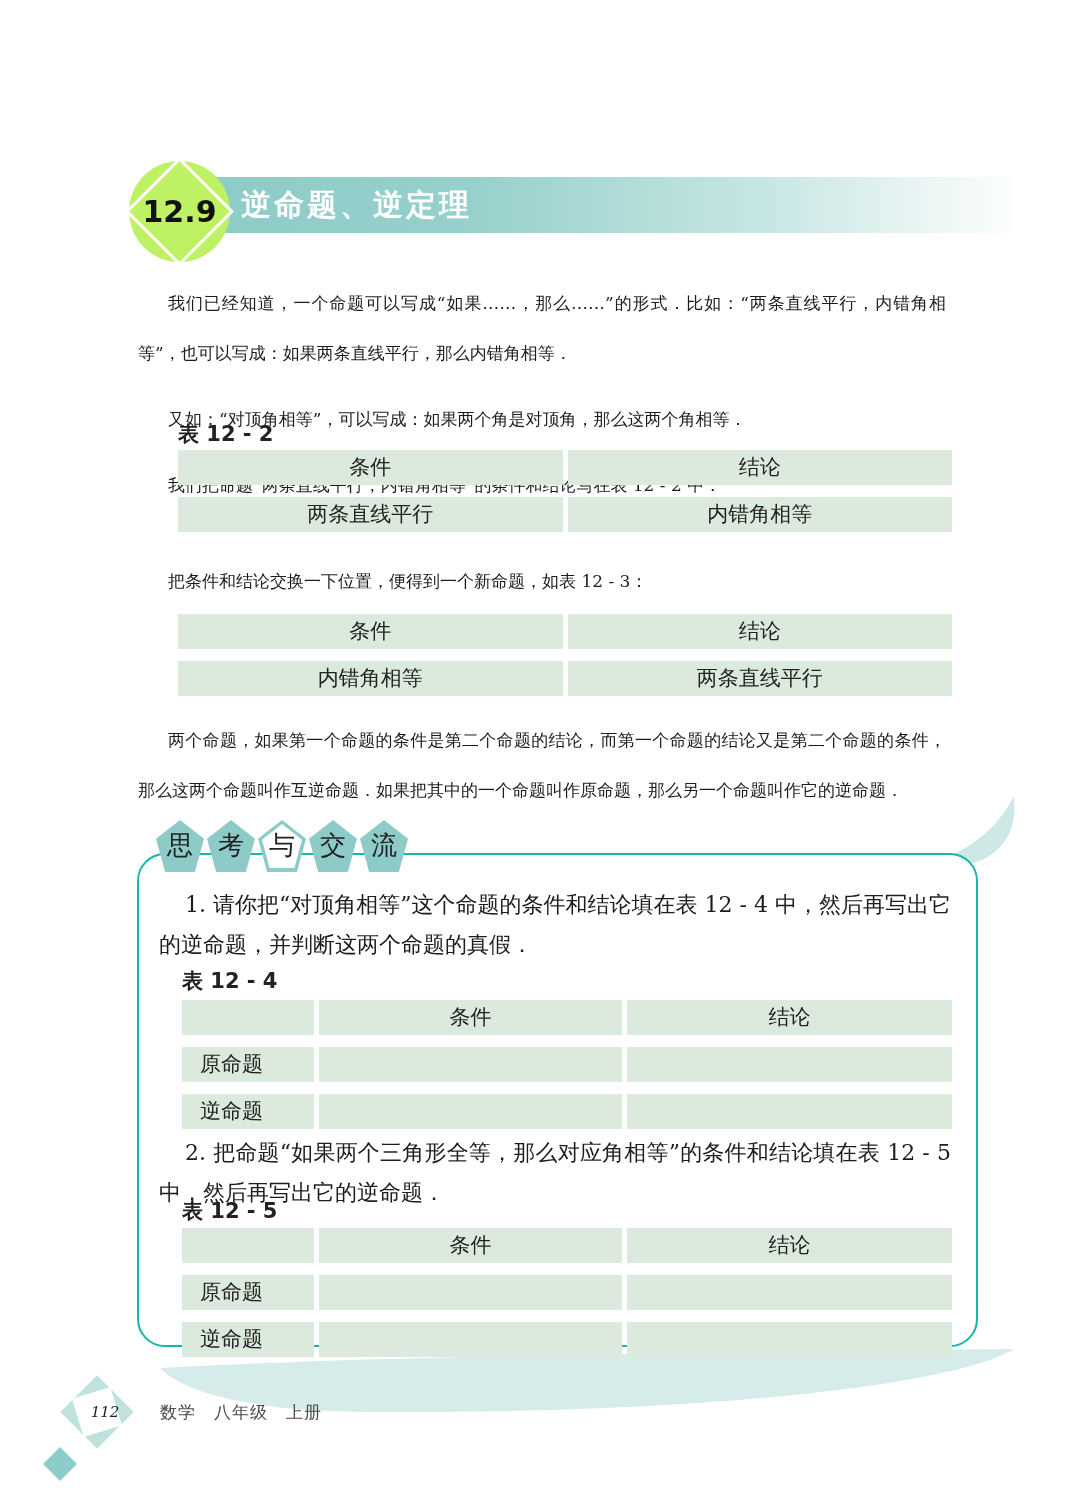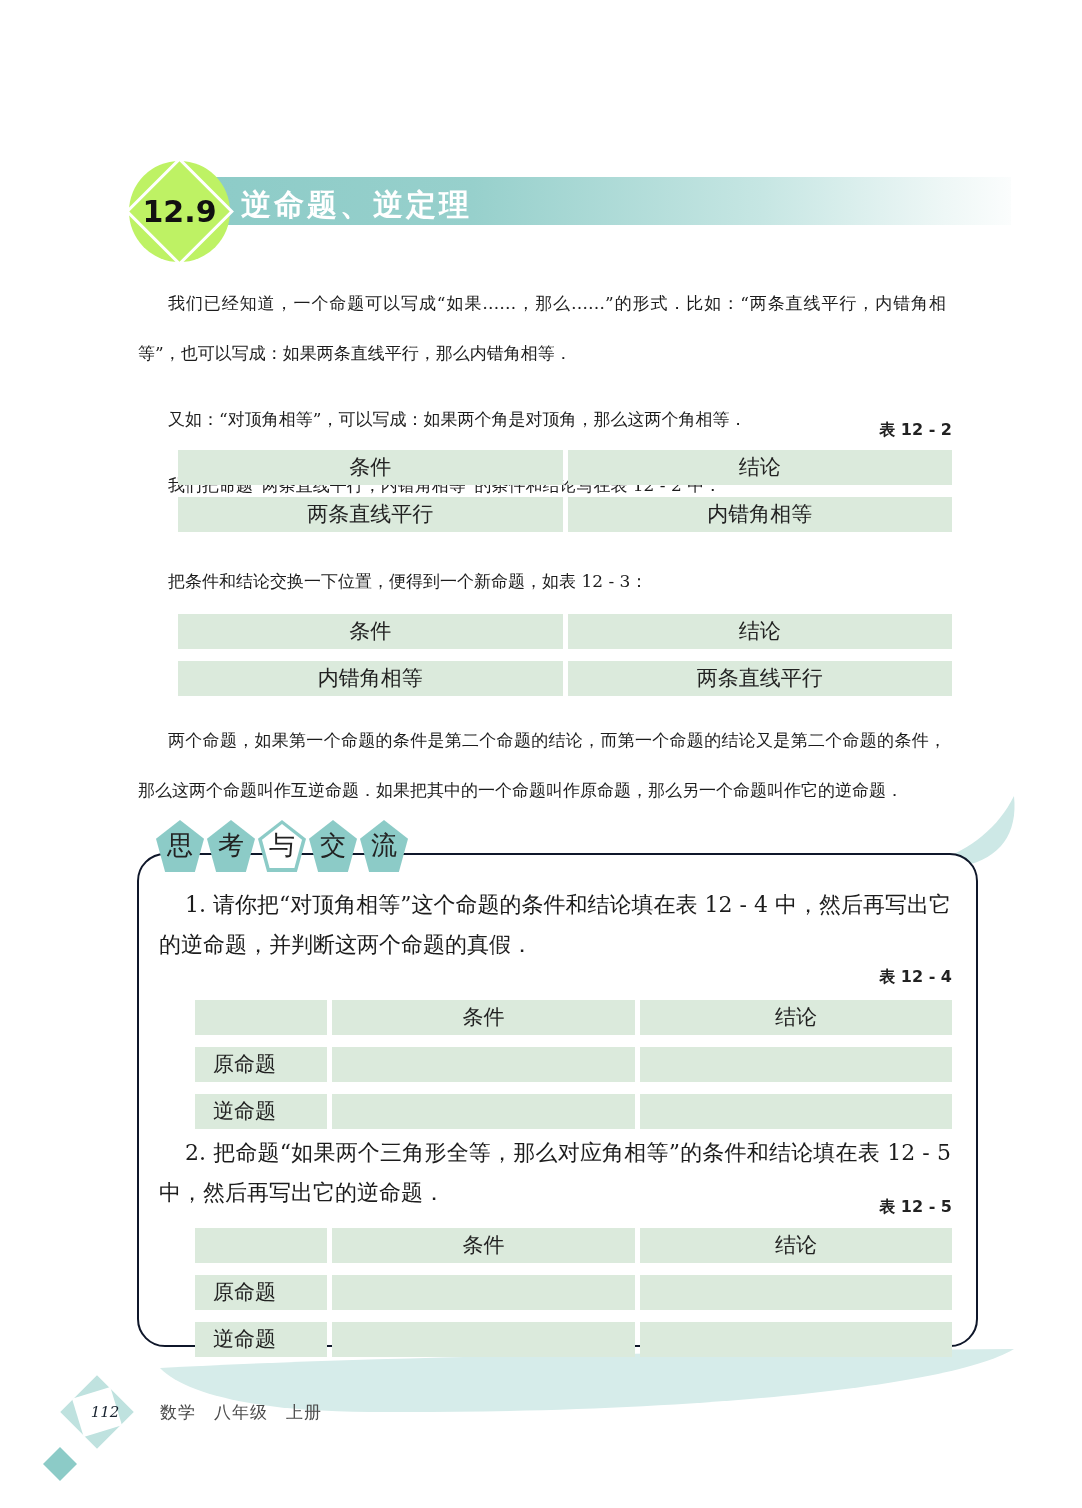--- a/index.html
+++ b/index.html
@@ -4,21 +4,21 @@
 <style>
   html,body{margin:0;padding:0;background:#ffffff;}
   .page{
     position:relative;width:1082px;height:1508px;background:#fff;overflow:hidden;
     font-family:"DejaVu Serif","Liberation Serif",serif;color:#1c1c1c;
   }
   
   .decor{position:absolute;left:0;top:0;width:1082px;height:1508px;z-index:0;}
   
   .banner{
-    position:absolute;left:183px;top:177px;width:828px;height:48px;z-index:1;
+    position:absolute;left:183px;top:177px;width:828px;height:56px;z-index:1;
     background:linear-gradient(90deg,#8ccbc7 0%,#97d0cc 35%,#c6e6e3 70%,#eef7f6 92%,#fbfdfd 100%);
   }
   .banner-title{
     display:block;padding-left:58px;line-height:56px;
     font-family:"DejaVu Sans","Liberation Sans",sans-serif;
     font-weight:bold;font-size:30px;color:#ffffff;letter-spacing:3px;
   }
   .badge{
     position:absolute;left:129px;top:161px;width:101px;height:101px;border-radius:50%;
     background:#bef264;z-index:2;
@@ -28,37 +28,37 @@
     border:3px solid #ffffff;transform:rotate(45deg);box-sizing:content-box;
   }
   .badge .num{
     position:absolute;left:0;top:0;width:101px;height:101px;text-align:center;line-height:101px;
     font-family:"DejaVu Sans","Liberation Sans",sans-serif;font-weight:bold;font-size:30px;color:#111;
   }
   
   .flow{position:absolute;left:122px;width:840px;z-index:1;}
   .flow p{margin:16px;font-size:17px;line-height:50px;text-align:justify;text-indent:30px;}
   .caption{
-    position:absolute;z-index:1;text-align:right;
-    font-family:"DejaVu Sans","Liberation Sans",sans-serif;font-weight:bold;font-size:16px;color:#222;
+    position:absolute;z-index:1;text-align:left;
+    font-family:"DejaVu Sans","Liberation Sans",sans-serif;font-weight:bold;font-size:21px;color:#222;
   }
   
   .tbl{position:absolute;display:flex;flex-direction:column;gap:12px;z-index:1;}
   .trow{display:flex;gap:5px;}
   .tcell{
     background:#dbeadc;height:35px;line-height:35px;flex:1;
     text-align:center;font-size:21px;color:#222;
   }
-  .tcell.lbl{flex:0 0 132px;text-align:left;padding-left:18px;box-sizing:border-box;margin-left:13px;}
+  .tcell.lbl{flex:0 0 132px;text-align:left;padding-left:18px;box-sizing:border-box;}
   .tcell.c2{flex:0 0 303px;}
   .tcell.c3{flex:1;}
   
   .think-box{
     position:absolute;left:137px;top:853px;width:841px;height:494px;box-sizing:border-box;
-    border:2px solid #0f172a;border-radius:28px;background:#fff;z-index:1;
+    border:2px solid #14b8a6;border-radius:28px;background:#fff;z-index:1;
   }
   .penta-row{position:absolute;left:156px;top:820px;display:flex;gap:3px;z-index:3;}
   .penta{position:relative;width:48px;height:52px;}
   .penta::before{
     content:'';position:absolute;inset:0;background:#8ccbc7;
     clip-path:polygon(50% 0,100% 36%,81% 100%,19% 100%,0 36%);
   }
   .penta .fill{display:none;}
   .penta.open .fill{
     display:block;position:absolute;inset:4px;background:#ffffff;

